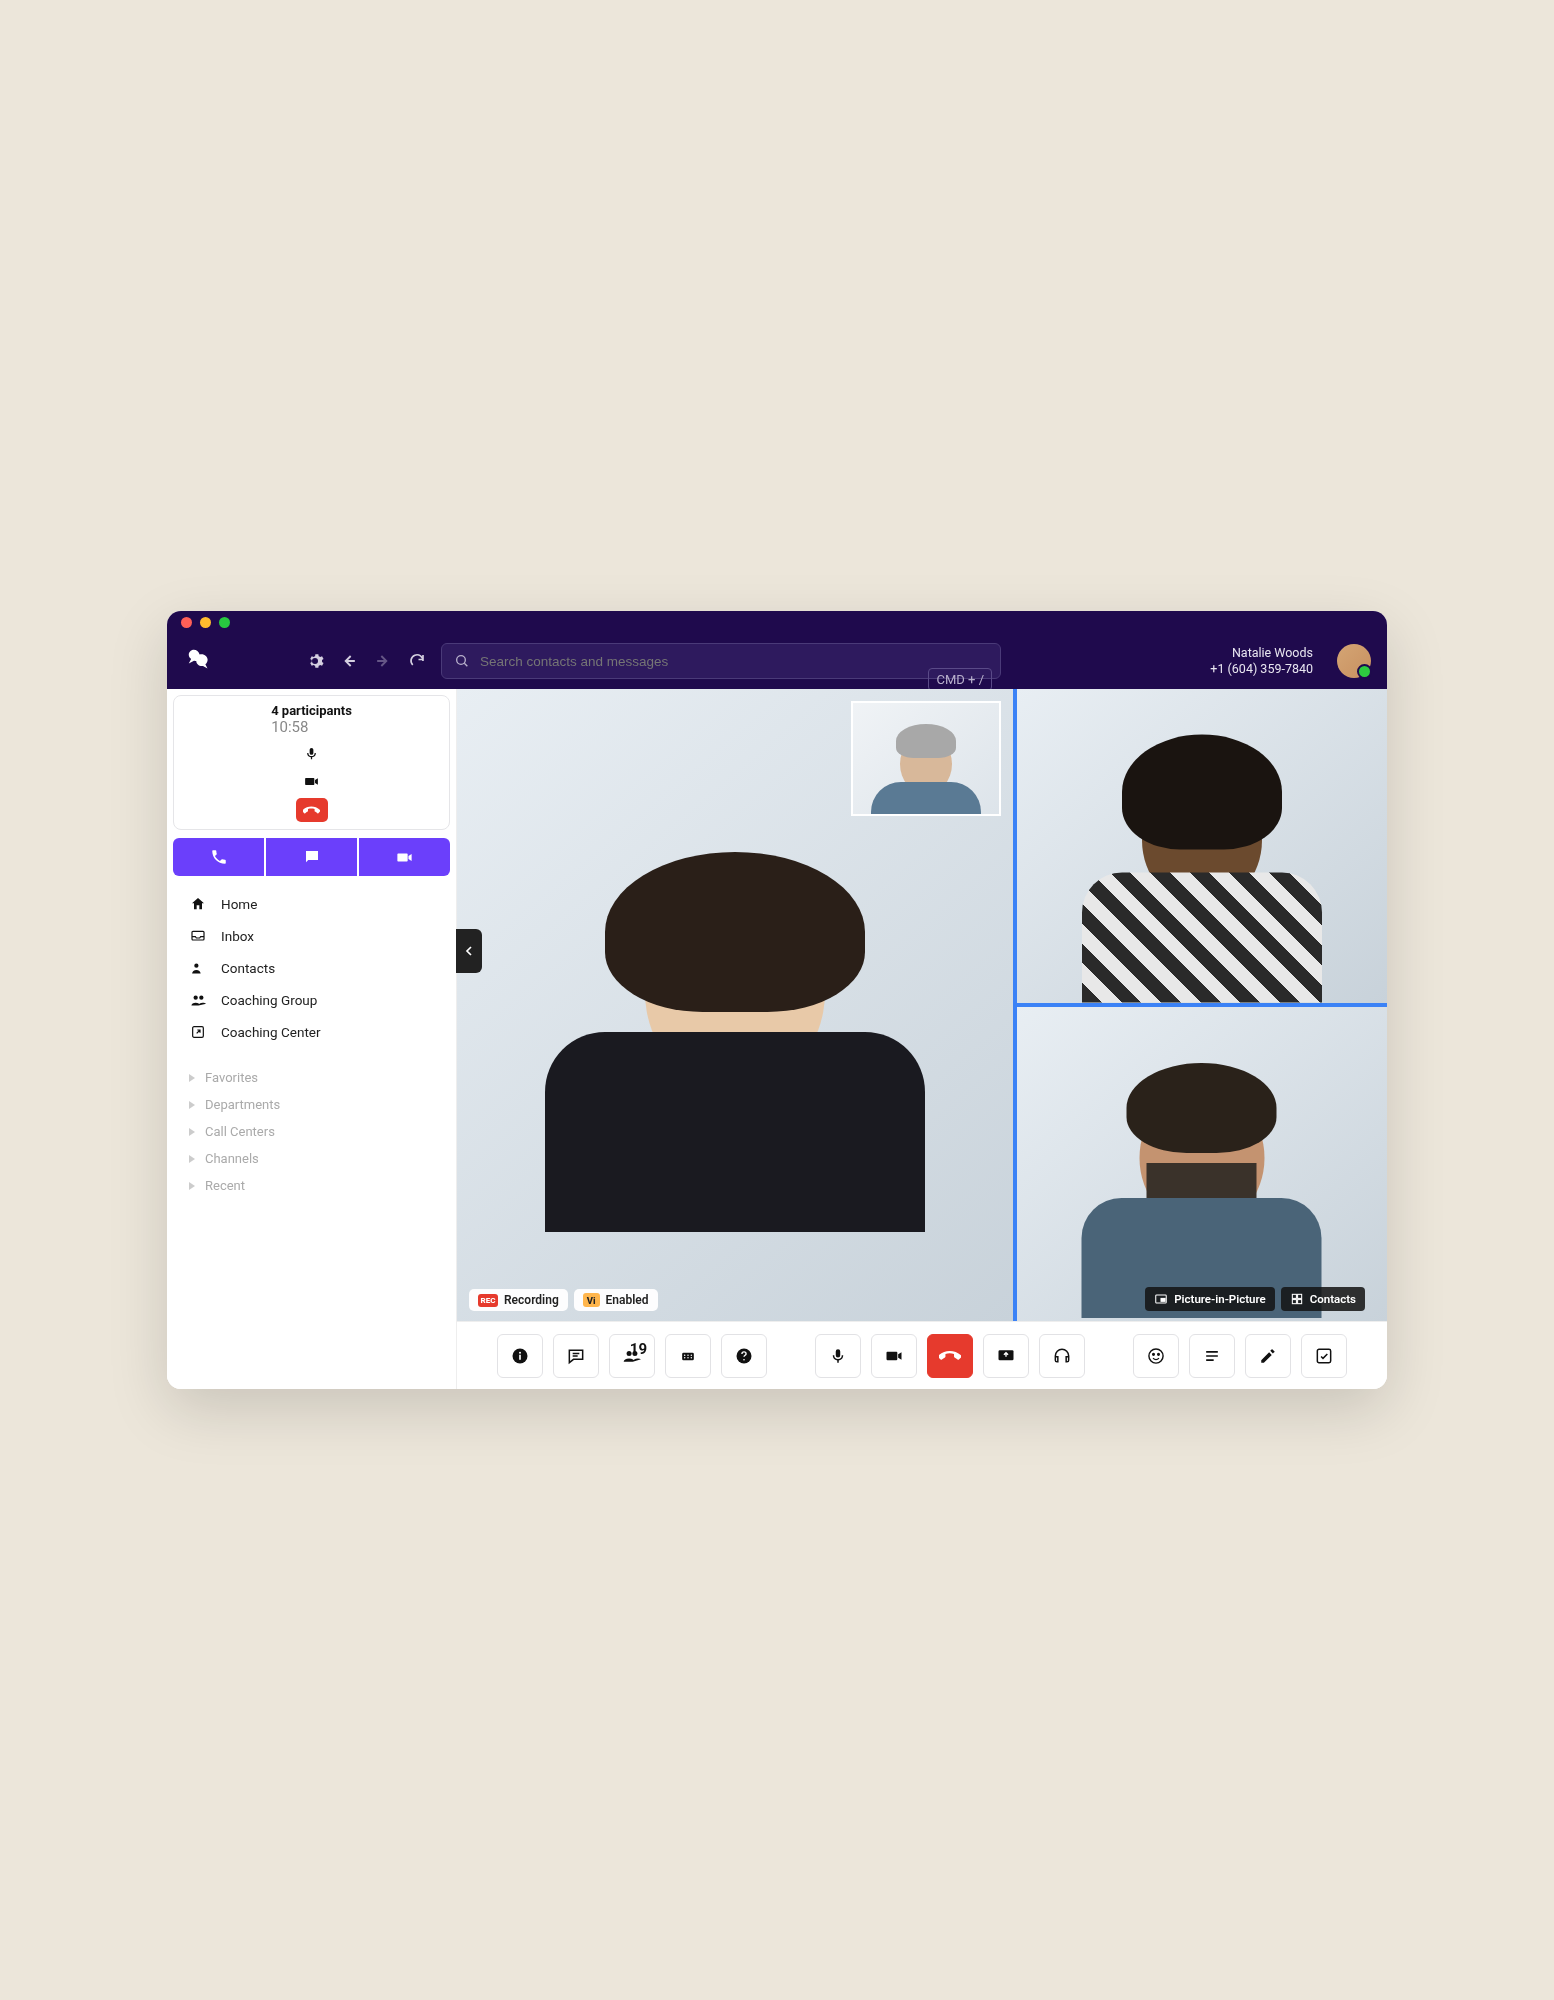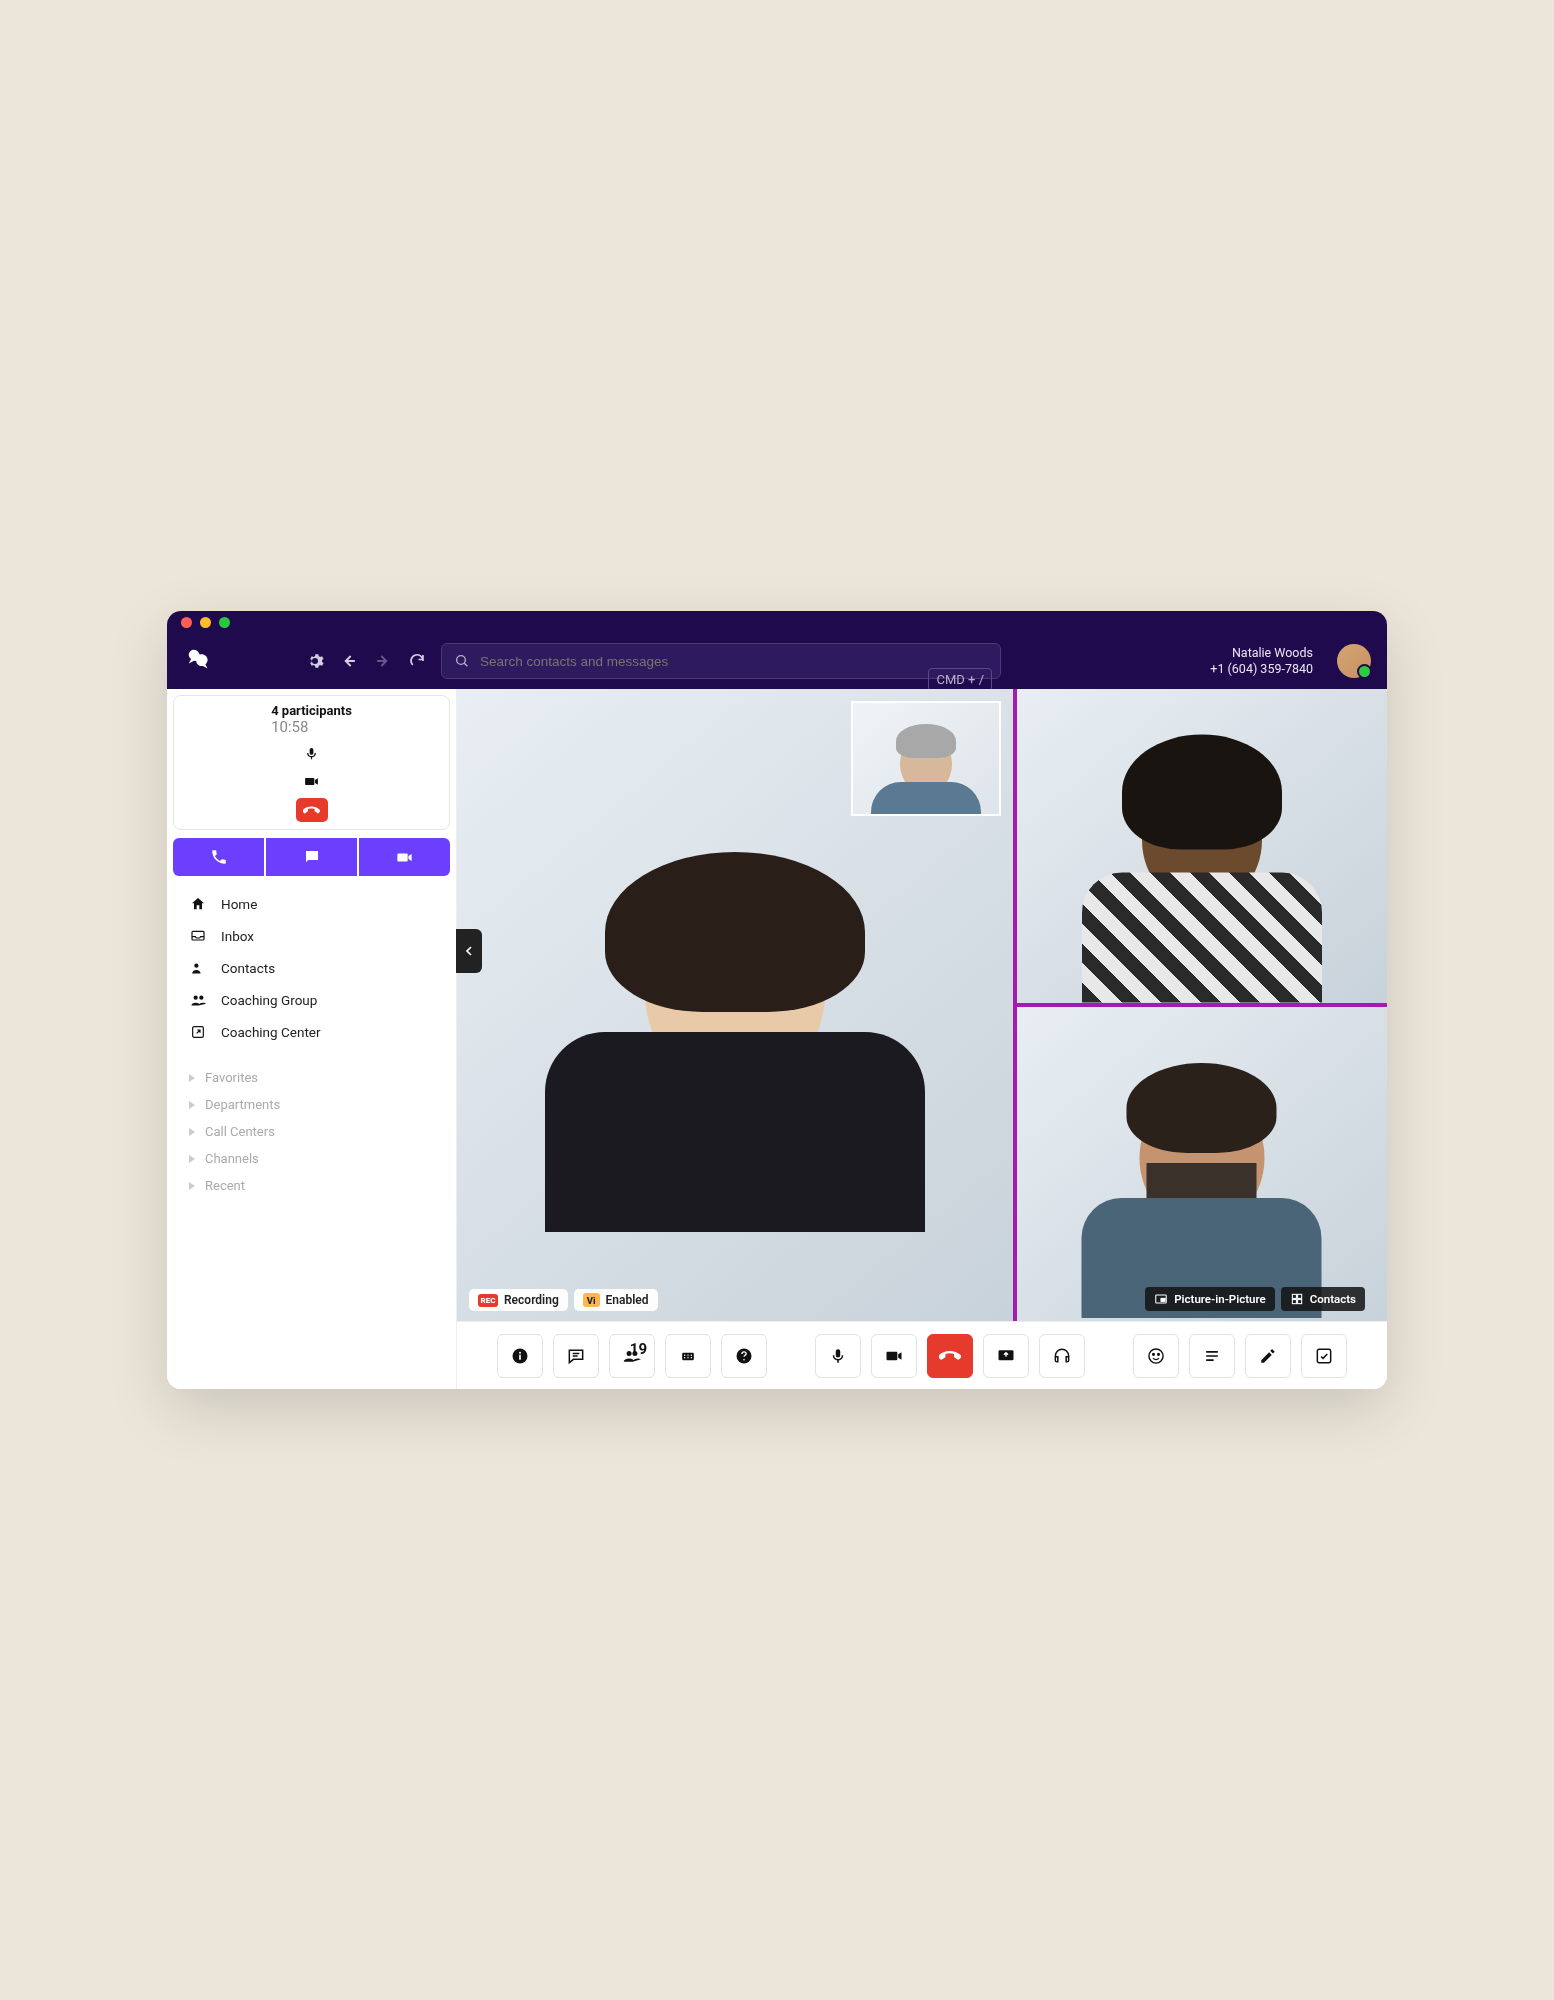--- a/index.html
+++ b/index.html
@@ -147,21 +147,21 @@
   border-radius: 0 6px 6px 0; display:flex; align-items:center; justify-content:center;
   font-size: 18px;
 }
 .videos {
   flex: 1;
   display: grid;
   grid-template-columns: 1.05fr 0.7fr;
   grid-template-rows: 1fr 1fr;
   gap: 4px;
   padding: 0;
-  background: #a21caf;
+  background: #3b82f6;
   position: relative;
 }
 .tile { position: relative; overflow: hidden; }
 .tile.main-tile { grid-row: 1 / 3; }
 .person {
   width: 100%; height: 100%;
   background: linear-gradient(140deg,#e8eef3,#c8d2da);
   position: relative;
 }
 .face {

